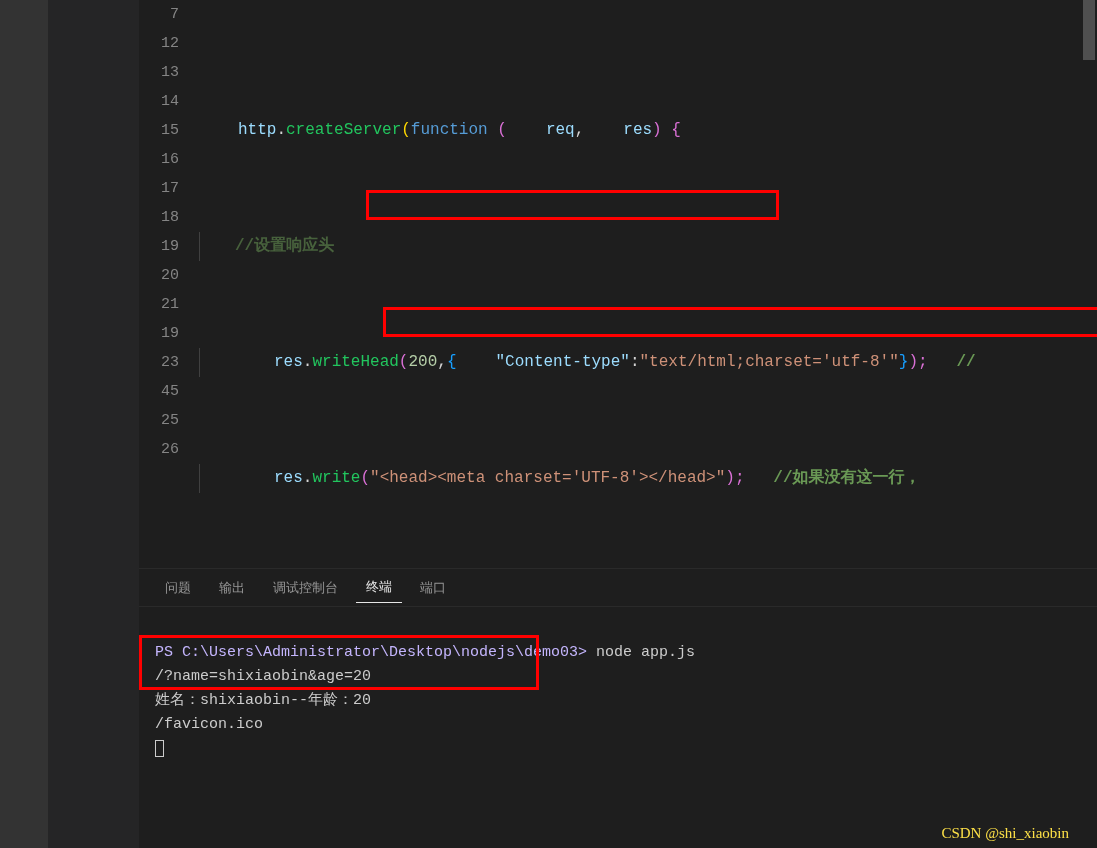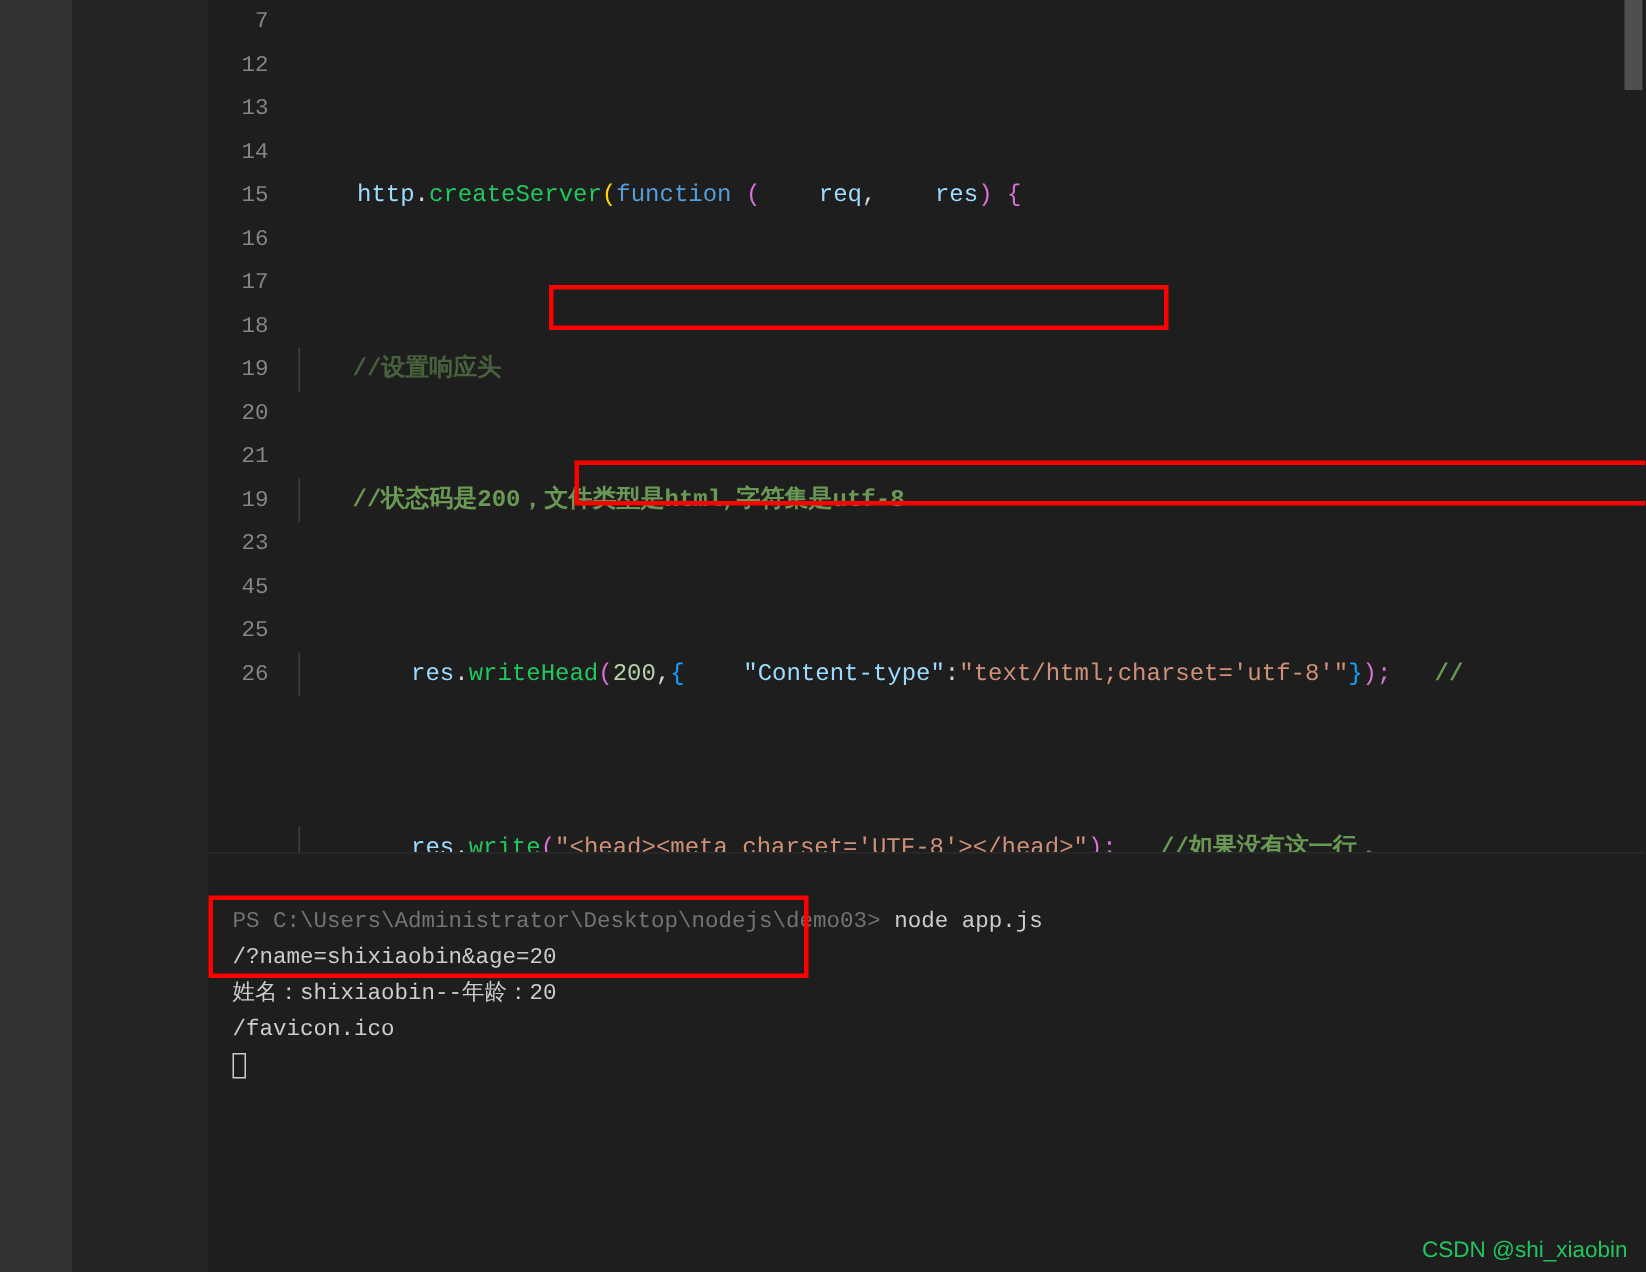--- a/index.html
+++ b/index.html
@@ -103,28 +103,28 @@
 .terminal-body {
   flex:1;
   padding:10px 16px;
   color:#cccccc;
   font-size:15px;
   line-height:24px;
   white-space:pre;
   font-family:Consolas,'Courier New',monospace;
   position:relative;
 }
-.term-prompt { color:#737373; }
+.term-prompt { color:#c4b5fd; }
 .watermark {
   position:absolute;
-  right:12px;
+  right:28px;
   bottom:6px;
-  color:#22c55e;
+  color:#fde047;
   font-size:15px;
-  font-family:Liberation Sans, sans-serif;
+  font-family:Liberation Serif, serif;
 }
 .cursor-block {
   display:inline-block;
   width:9px;
   height:17px;
   border:1px solid #cccccc;
   vertical-align:middle;
 }
 .scroll-thumb {
   position:absolute;
@@ -163,21 +163,20 @@
         <div>25</div>
         <div>26</div>
       </div>
 
       <div class="code-block">
         <div class="scroll-thumb"></div>
 
         <div class="row"><span class="c-ident">http</span><span class="c-punc">.</span><span class="c-func">createServer</span><span class="c-brk">(</span><span class="c-kw">function </span><span class="c-brk2">(</span><span class="c-ident">req</span><span class="c-punc">,</span><span class="c-ident">res</span><span class="c-brk2">) {</span></div>
 
         <div class="row"><span class="indent-guide"></span><span class="c-cmt" style="opacity:.55">//设置响应头</span></div>
-        <div class="row"><span class="indent-guide"></span><span class="c-cmt">//状态码是200，文件类型是html,字符集是utf-8</span></div>
 
         <div class="row"><span class="indent-guide"></span><span class="c-ident">res</span><span class="c-punc">.</span><span class="c-func">writeHead</span><span class="c-brk2">(</span><span class="c-num">200</span><span class="c-punc">,</span><span class="c-brk3">{</span><span class="c-ident">"Content-type"</span><span class="c-punc">:</span><span class="c-str">"text/html;charset='utf-8'"</span><span class="c-brk3">}</span><span class="c-brk2">);</span><span class="c-cmt">   //</span></div>
 
         <div class="row"><span class="indent-guide"></span><span class="c-ident">res</span><span class="c-punc">.</span><span class="c-func">write</span><span class="c-brk2">(</span><span class="c-str">"&lt;head&gt;&lt;meta charset='UTF-8'&gt;&lt;/head&gt;"</span><span class="c-brk2">);</span><span class="c-cmt">   //如果没有这一行，</span></div>
 
         
 
         
 
         
@@ -198,20 +197,27 @@
 
         
 
       </div>
 
       <div class="hl-box" style="left:227px; top:190px; width:413px; height:30px;"></div>
       <div class="hl-box" style="left:244px; top:307px; width:762px; height:30px;"></div>
     </div>
 
     <div class="terminal-panel">
+      <div class="terminal-tabs">
+        <div class="term-tab">问题</div>
+        <div class="term-tab">输出</div>
+        <div class="term-tab">调试控制台</div>
+        <div class="term-tab active">终端</div>
+        <div class="term-tab">端口</div>
+      </div>
       <div class="terminal-body">
 <span><span class="term-prompt">PS C:\Users\Administrator\Desktop\nodejs\demo03&gt;</span> <span>node app.js</span></span>
 <span>/?name=shixiaobin&amp;age=20</span>
 <span>姓名：shixiaobin--年龄：20</span>
 <span>/favicon.ico</span>
 <span class="cursor-block"></span>
         <div class="hl-box" style="left:0px; top:28px; width:400px; height:55px;"></div>
       </div>
       <div class="watermark">CSDN @shi_xiaobin</div>
     </div>

